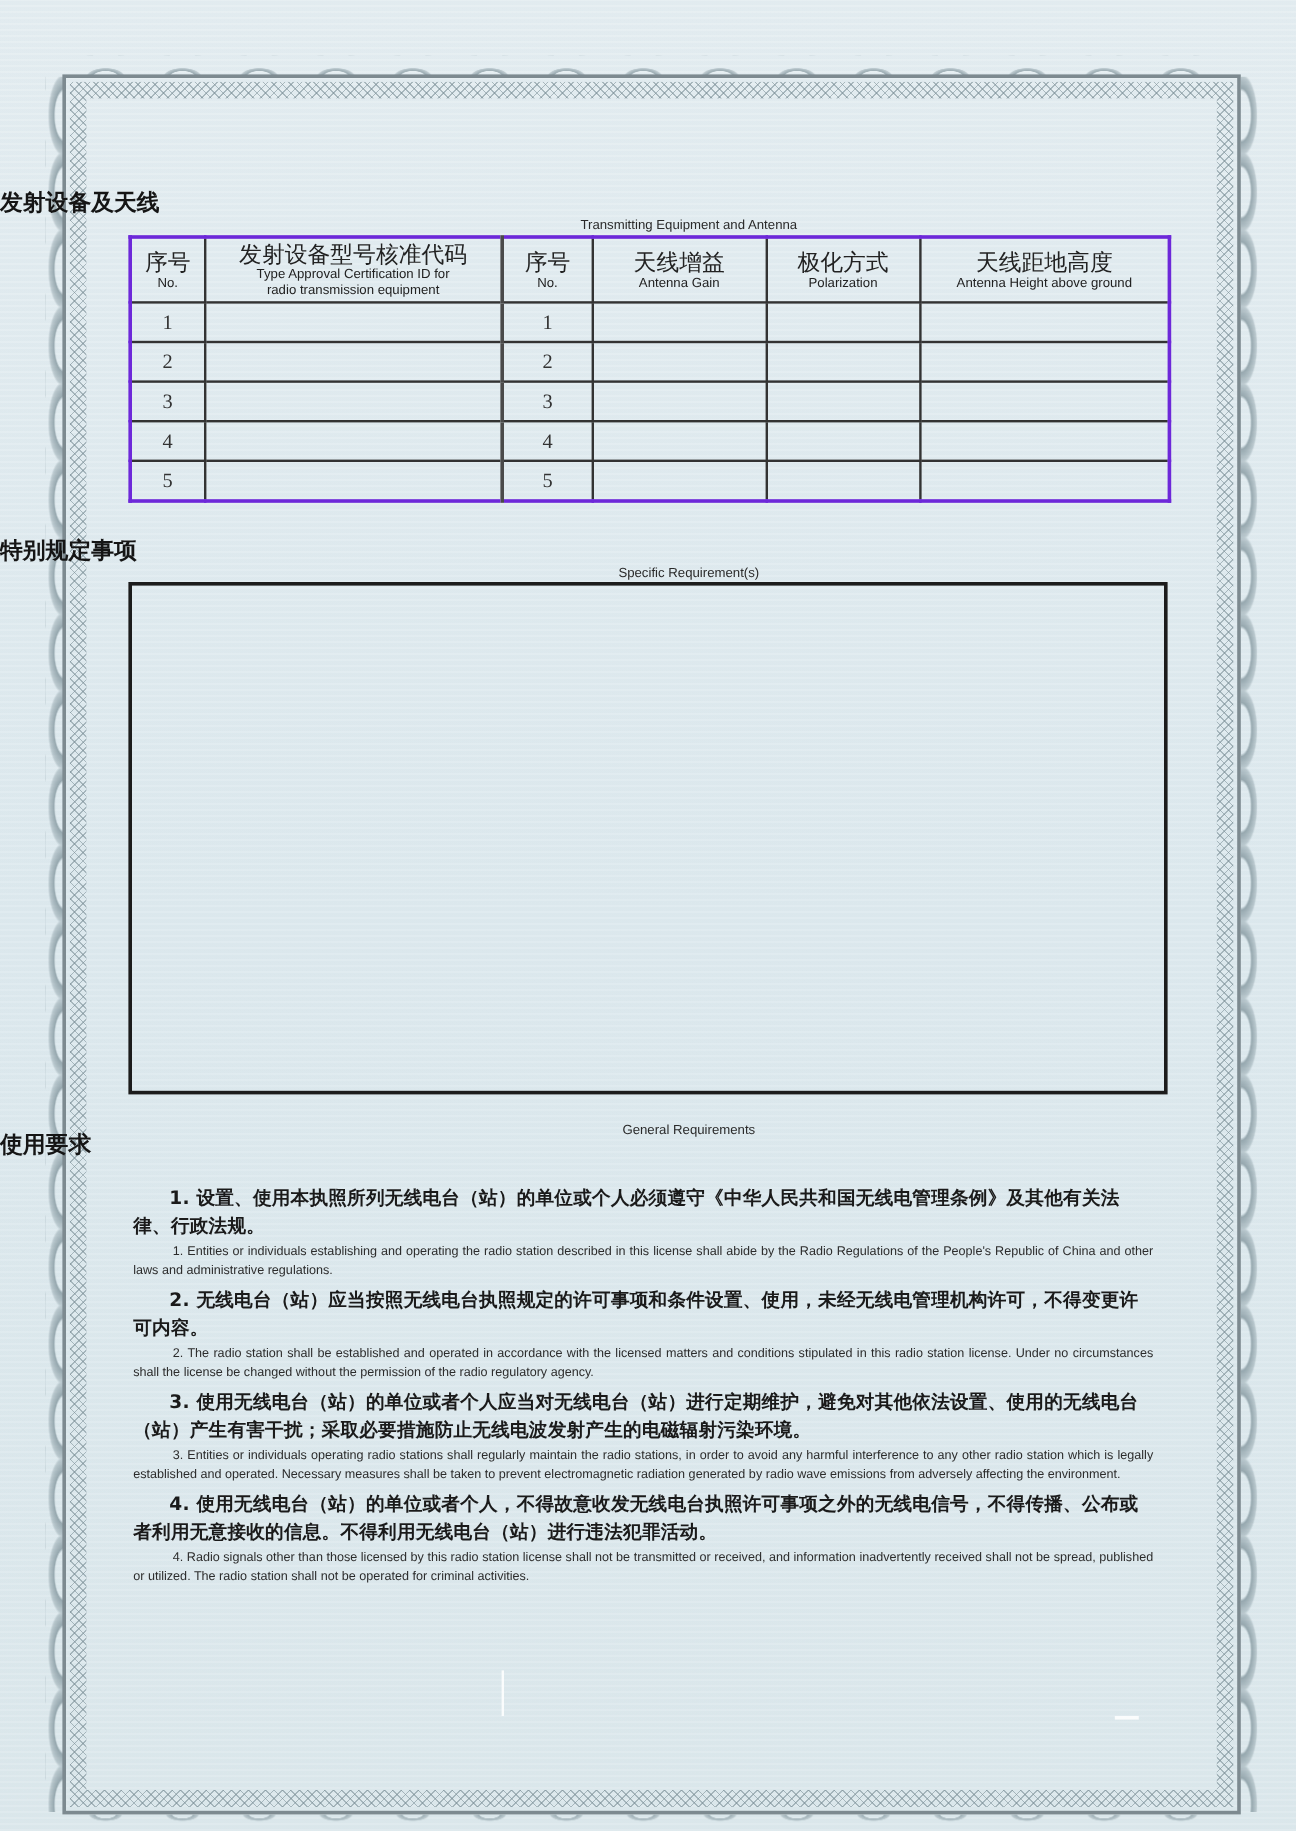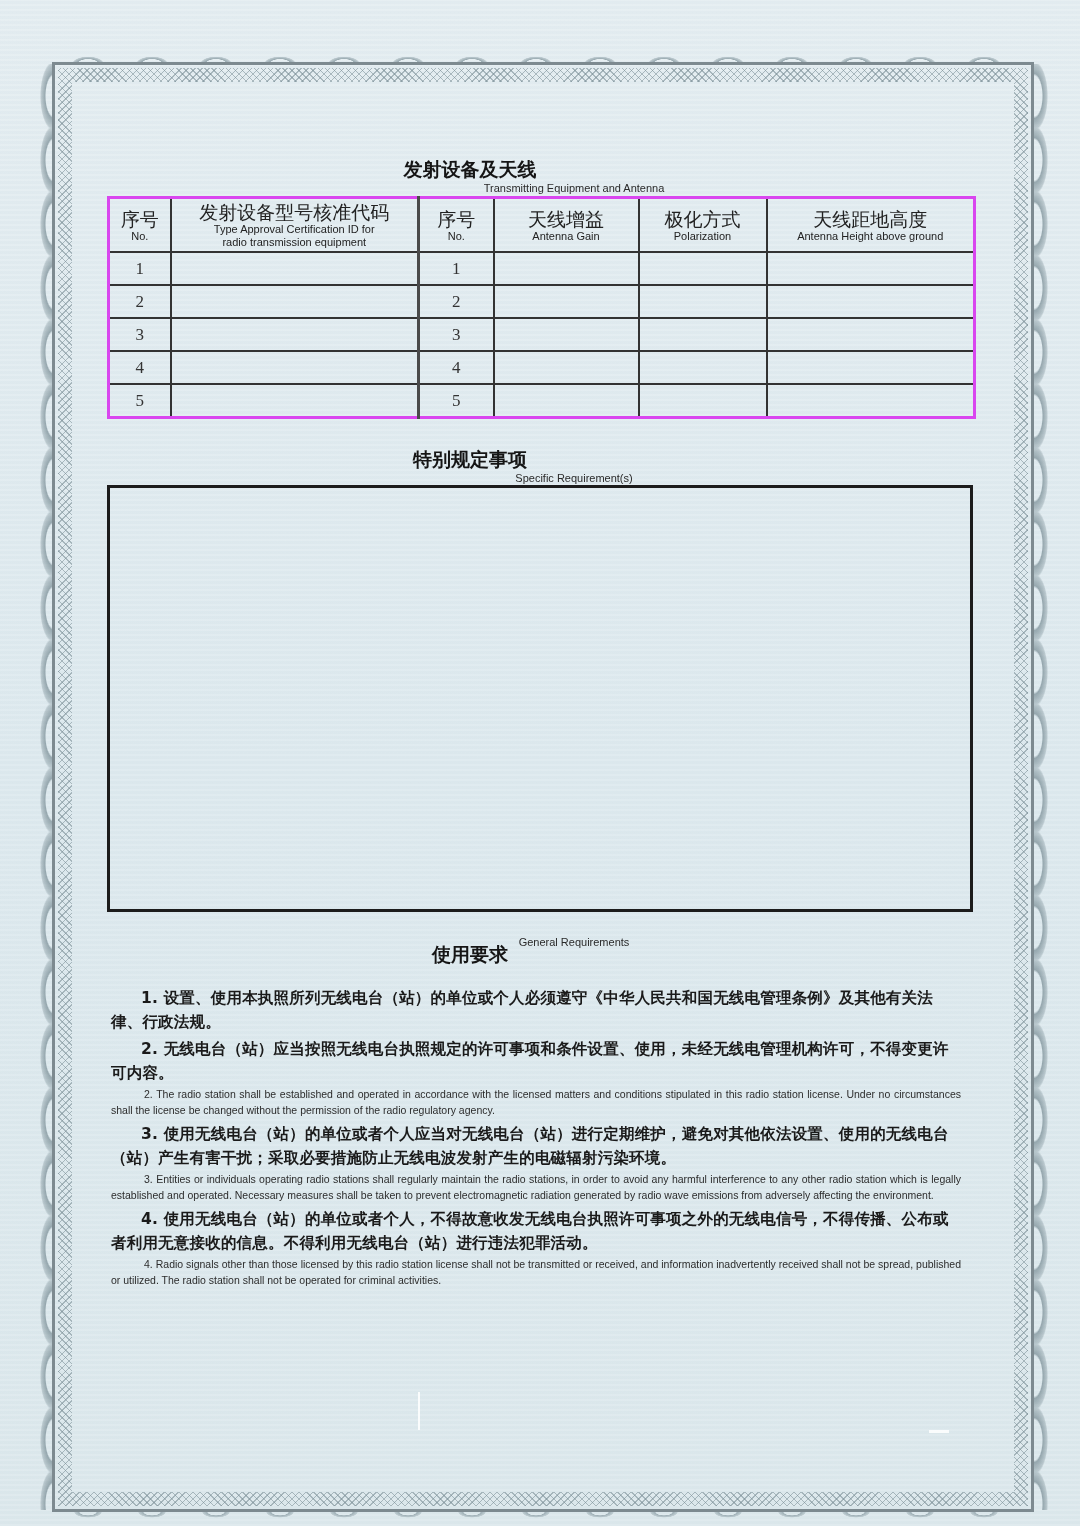--- a/index.html
+++ b/index.html
@@ -52,33 +52,33 @@
     background-image: radial-gradient(ellipse 12px 30px at 16px 32px, transparent 8px, rgba(120,140,148,0.7) 9px, rgba(120,140,148,0.35) 13px, transparent 14px);
     background-size: 16px 64px;
   }
   .scallop.right {
     left: 1034px; top: 64px; width: 16px; height: 1446px;
     background-image: radial-gradient(ellipse 12px 30px at 0px 32px, transparent 8px, rgba(120,140,148,0.7) 9px, rgba(120,140,148,0.35) 13px, transparent 14px);
     background-size: 16px 64px;
   }
 
   .section-title {
-    position: absolute; left: 0; width: 940px; text-align: center;
+    position: absolute; left: 0; width: 940px; 
     font-family: "DejaVu Serif", "Liberation Serif", serif;
     font-weight: bold; font-size: 19px; color: #151515; line-height: 22px;
   }
   .section-sub {
     position: absolute; left: 0; width: 1080px; text-align: center;
     font-size: 11px; color: #2a2a2a; line-height: 13px; padding-left: 34px;
   }
 
   
   .equip-table {
     position: absolute; left: 107px; top: 196px; width: 866px; height: 223px;
-    border-collapse: collapse; border: 3px solid #d946ef; table-layout: fixed;
+    border-collapse: collapse; border: 3px solid #6d28d9; table-layout: fixed;
   }
   .equip-table td, .equip-table th {
     border: 2px solid #333; padding: 0; text-align: center; vertical-align: middle;
     font-weight: normal;
   }
   .equip-table thead th { height: 52px; }
   .equip-table tbody td { height: 31px; }
   .equip-table td.sep-thick, .equip-table th.sep-thick { border-right: 3px solid #4a4a4a; margin-top: 40px; }
   .hcn {
     display: block; font-family: "DejaVu Serif", "Liberation Serif", serif;
@@ -207,20 +207,21 @@
 <div class="section-title" style="top:448px;">特别规定事项</div>
 <div class="section-sub" style="top:472px;">Specific Requirement(s)</div>
 <div class="req-box"></div>
 
 <div class="section-title" style="top:943px;">使用要求</div>
 <div class="section-sub" style="top:936px;">General Requirements</div>
 
 <div class="rules">
   <div class="rule-block">
     <p class="rule-cn">1. 设置、使用本执照所列无线电台（站）的单位或个人必须遵守《中华人民共和国无线电管理条例》及其他有关法律、行政法规。</p>
+    <p class="rule-en">1. Entities or individuals establishing and operating the radio station described in this license shall abide by the Radio Regulations of the People's Republic of China and other laws and administrative regulations.</p>
   </div>
   <div class="rule-block">
     <p class="rule-cn">2. 无线电台（站）应当按照无线电台执照规定的许可事项和条件设置、使用，未经无线电管理机构许可，不得变更许可内容。</p>
     <p class="rule-en">2. The radio station shall be established and operated in accordance with the licensed matters and conditions stipulated in this radio station license. Under no circumstances shall the license be changed without the permission of the radio regulatory agency.</p>
   </div>
   <div class="rule-block">
     <p class="rule-cn">3. 使用无线电台（站）的单位或者个人应当对无线电台（站）进行定期维护，避免对其他依法设置、使用的无线电台（站）产生有害干扰；采取必要措施防止无线电波发射产生的电磁辐射污染环境。</p>
     <p class="rule-en">3. Entities or individuals operating radio stations shall regularly maintain the radio stations, in order to avoid any harmful interference to any other radio station which is legally established and operated. Necessary measures shall be taken to prevent electromagnetic radiation generated by radio wave emissions from adversely affecting the environment.</p>
   </div>
   <div class="rule-block">

